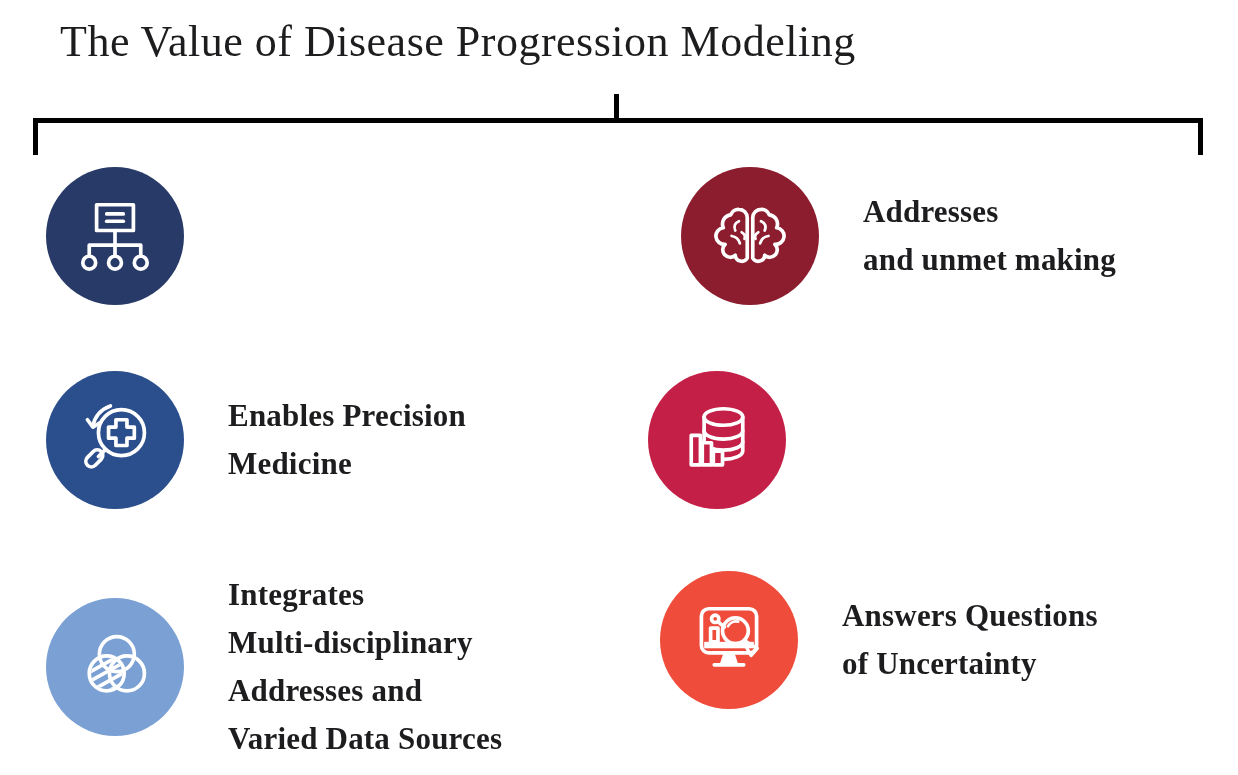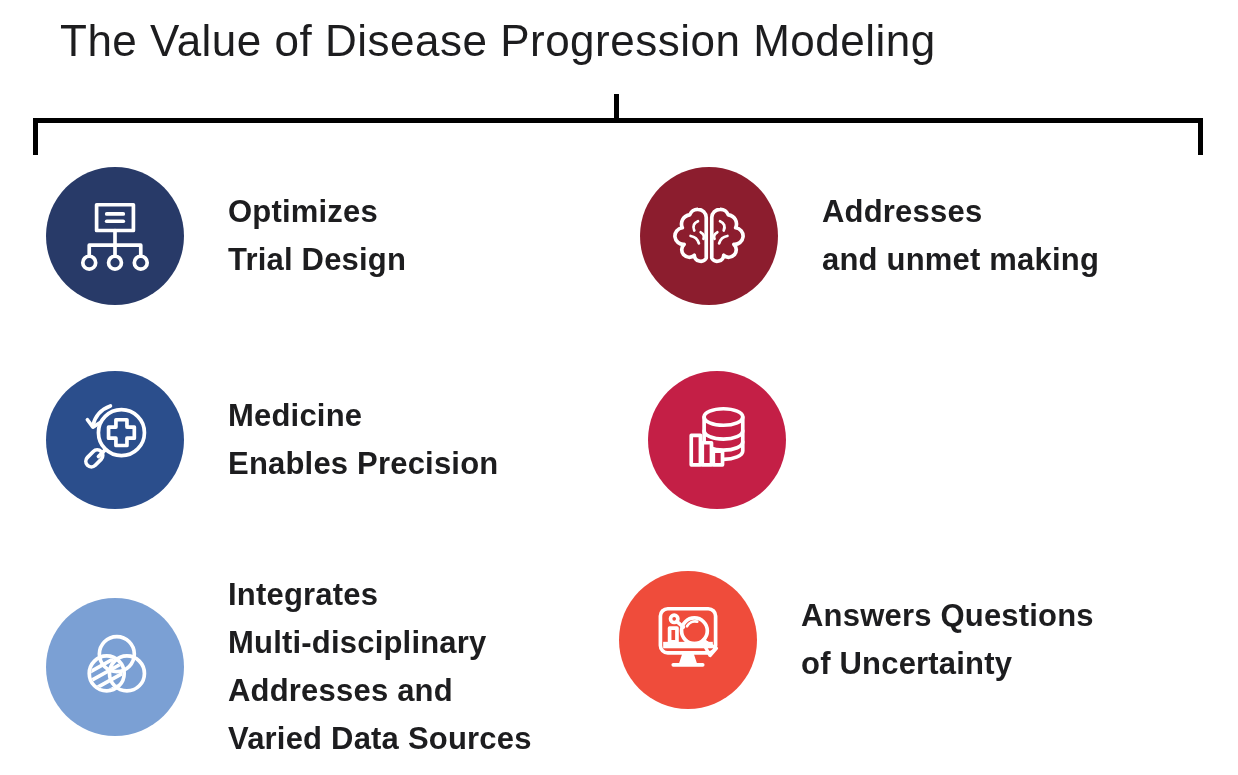--- a/index.html
+++ b/index.html
@@ -1,20 +1,20 @@
 <!DOCTYPE html>
 <html><head>
 <meta charset="utf-8">
 <style>
   html,body{margin:0;padding:0;}
   .canvas{
     position:relative;
     width:1238px;height:775px;
     background:#ffffff;
-    font-family:Liberation Sans, sans-serif;
+    font-family:Liberation Serif, serif;
     overflow:hidden;
   }
   .title{
     position:absolute;left:60px;top:16px;
     font-size:44px;font-weight:400;letter-spacing:0.5px;
     color:#1d1d1f;white-space:nowrap;
   }
   .bracket{position:absolute;background:#000;}
   .bracket-stem{left:614px;top:94px;width:5px;height:24px;}
   .bracket-hline{left:33px;top:118px;width:1170px;height:5px;}
@@ -55,40 +55,36 @@
         <line x1="41" y1="26" x2="59" y2="26"></line>
         <line x1="41" y1="34" x2="59" y2="34"></line>
         <line x1="50" y1="44" x2="50" y2="60"></line>
         <polyline points="22,71 22,60 78,60 78,71"></polyline>
         <line x1="50" y1="60" x2="50" y2="71"></line>
         <circle cx="22" cy="79" r="7"></circle>
         <circle cx="50" cy="79" r="7"></circle>
         <circle cx="78" cy="79" r="7"></circle>
       </svg>
     </div>
-    <div class="label">
-      <span>Optimizes</span>
-      <span>Trial Design</span>
-    </div>
   </div>
 
   <div class="item" style="left:46px;top:371px;">
     <div class="circle" style="background-color: rgb(43, 78, 140); color: rgb(43, 78, 140);">
       <svg viewBox="0 0 100 100" fill="none" stroke="#ffffff" stroke-width="4" stroke-linecap="round" stroke-linejoin="round">
         <circle cx="57" cy="42" r="25"></circle>
         <path d="M51 28 h12 v8 h8 v12 h-8 v8 h-12 v-8 h-8 v-12 h8 z"></path>
         <line x1="39" y1="61" x2="32" y2="68"></line>
         <rect x="17" y="64" width="21" height="12" rx="6" transform="rotate(-45 27.5 70)"></rect>
         <path d="M45 13 A 30 30 0 0 0 26 34"></path>
         <path d="M20 28 L26 36 L34 31"></path>
       </svg>
     </div>
     <div class="label">
+      <span>Enables Precision</span>
       <span>Medicine</span>
-      <span>Enables Precision</span>
     </div>
   </div>
 
   <div class="item" style="left:46px;top:571px;">
     <div class="circle" style="background-color: rgb(123, 160, 212); color: rgb(123, 160, 212);">
       <svg viewBox="0 0 100 100" fill="none" stroke="#ffffff" stroke-width="4" stroke-linecap="round" stroke-linejoin="round">
         <defs>
           <clipPath id="vclip">
               <circle cx="41" cy="57" r="17"></circle>
             </clipPath>
@@ -105,21 +101,21 @@
       </svg>
     </div>
     <div class="label">
       <span>Integrates</span>
       <span>Multi-disciplinary</span>
       <span>Addresses and</span>
       <span>Varied Data Sources</span>
     </div>
   </div>
 
-  <div class="item" style="left:640px;top:167px;">
+  <div class="item" style="left:681px;top:167px;">
     <div class="circle" style="background-color: rgb(140, 29, 46); color: rgb(140, 29, 46);">
       <svg viewBox="0 0 100 100" fill="none" stroke="#ffffff" stroke-width="4" stroke-linecap="round" stroke-linejoin="round">
         <path d="M53 74 L53 30 A9 9 0 0 1 62 21 A9 9 0 0 1 71 27 A10 10 0 0 1 79 41 A9 9 0 0 1 77 59 A8 8 0 0 1 66 71 A7 7 0 0 1 53 74 Z"></path>
         <path d="M47 74 L47 30 A9 9 0 0 0 38 21 A9 9 0 0 0 29 27 A10 10 0 0 0 21 41 A9 9 0 0 0 23 59 A8 8 0 0 0 34 71 A7 7 0 0 0 47 74 Z"></path>
         <g stroke-width="3">
           <path d="M62 34 q7 3 4 10"></path>
           <path d="M70 50 q-7 1 -9 8"></path>
           <path d="M59 46 q-5 3 -3 7"></path>
           <path d="M38 34 q-7 3 -4 10"></path>
           <path d="M30 50 q7 1 9 8"></path>
@@ -140,21 +136,21 @@
         <path d="M36 25 V62 A21 9 0 0 0 78 62 V25"></path>
         <path d="M36 40 A21 9 0 0 0 78 40"></path>
         <path d="M36 52 A21 9 0 0 0 78 52"></path>
         <rect x="22" y="45" width="10" height="32" fill="currentColor"></rect>
         <rect x="34" y="53" width="10" height="24" fill="currentColor"></rect>
         <rect x="46" y="62" width="10" height="15" fill="currentColor"></rect>
       </svg>
     </div>
   </div>
 
-  <div class="item" style="left:619px;top:571px;">
+  <div class="item" style="left:660px;top:571px;">
     <div class="circle" style="background-color: rgb(239, 76, 59); color: rgb(239, 76, 59);">
       <svg viewBox="0 0 100 100" fill="none" stroke="#ffffff" stroke-width="4" stroke-linecap="round" stroke-linejoin="round">
         <rect x="20" y="16" width="60" height="48" rx="8"></rect>
         <rect x="23" y="52" width="54" height="7" fill="#ffffff" stroke="none"></rect>
         <path d="M44 64 L40 76 L60 76 L56 64 Z" fill="#ffffff" stroke="none"></path>
         <line x1="34" y1="77" x2="66" y2="77"></line>
         <circle cx="35" cy="27" r="4"></circle>
         <line x1="38" y1="30" x2="45" y2="36"></line>
         <rect x="30" y="37" width="8" height="15"></rect>
         <circle cx="57" cy="40" r="14"></circle>

